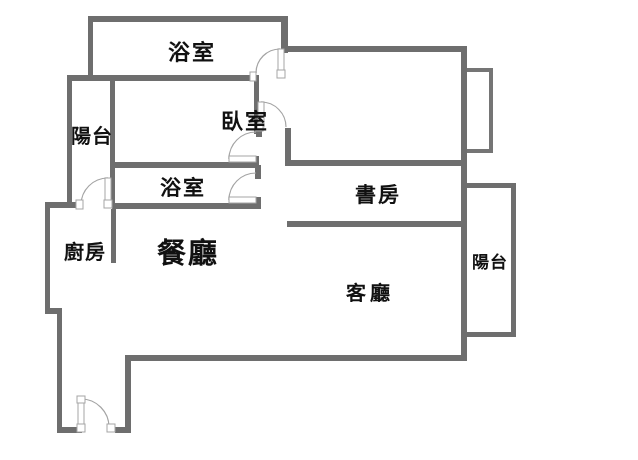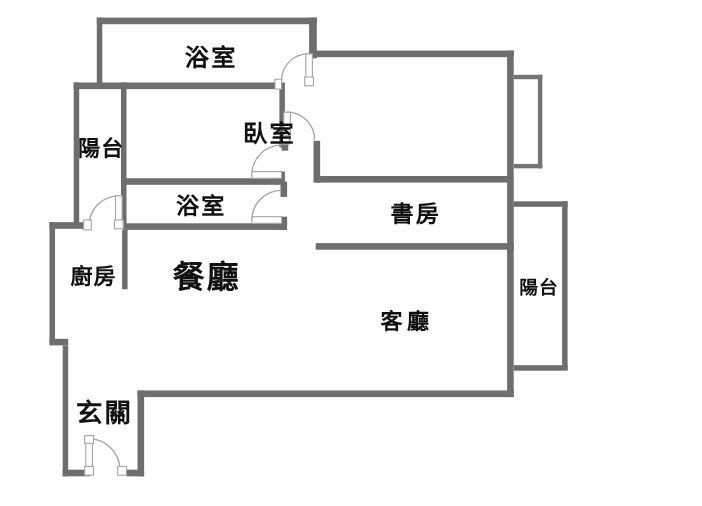--- a/index.html
+++ b/index.html
@@ -111,14 +111,13 @@
 
   <div class="room-label" style="left:192px;top:53px;font-size:22px;">浴室</div>
   <div class="room-label" style="left:92px;top:136px;font-size:20px;letter-spacing:1px;">陽台</div>
   <div class="room-label" style="left:197px;top:122px;font-size:22px;margin-left:48px;">臥室</div>
   <div class="room-label" style="left:183px;top:188px;font-size:21px;">浴室</div>
   <div class="room-label" style="left:378px;top:195px;font-size:21px;text-align:right;">書房</div>
   <div class="room-label" style="left:85px;top:252px;font-size:20px;letter-spacing:1px;font-family:Liberation Serif, serif;">廚房</div>
   <div class="room-label" style="left:188px;top:253px;font-size:29px;">餐廳</div>
   <div class="room-label" style="left:370px;top:293px;font-size:20px;letter-spacing:4px;">客廳</div>
   <div class="room-label" style="left:490px;top:262px;font-size:17px;letter-spacing:1px;">陽台</div>
-  <div class="room-label" style="left:95px;top:377px;font-size:24px;">玄關</div>
 </div>
 
 </body></html>

